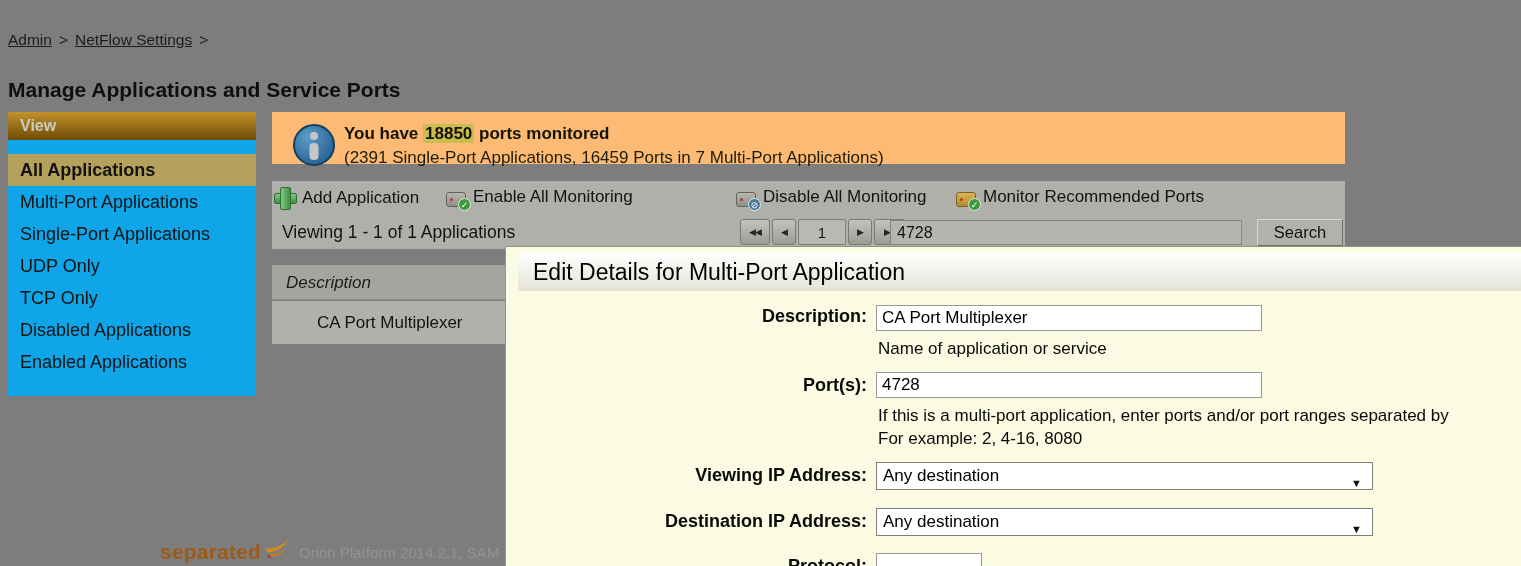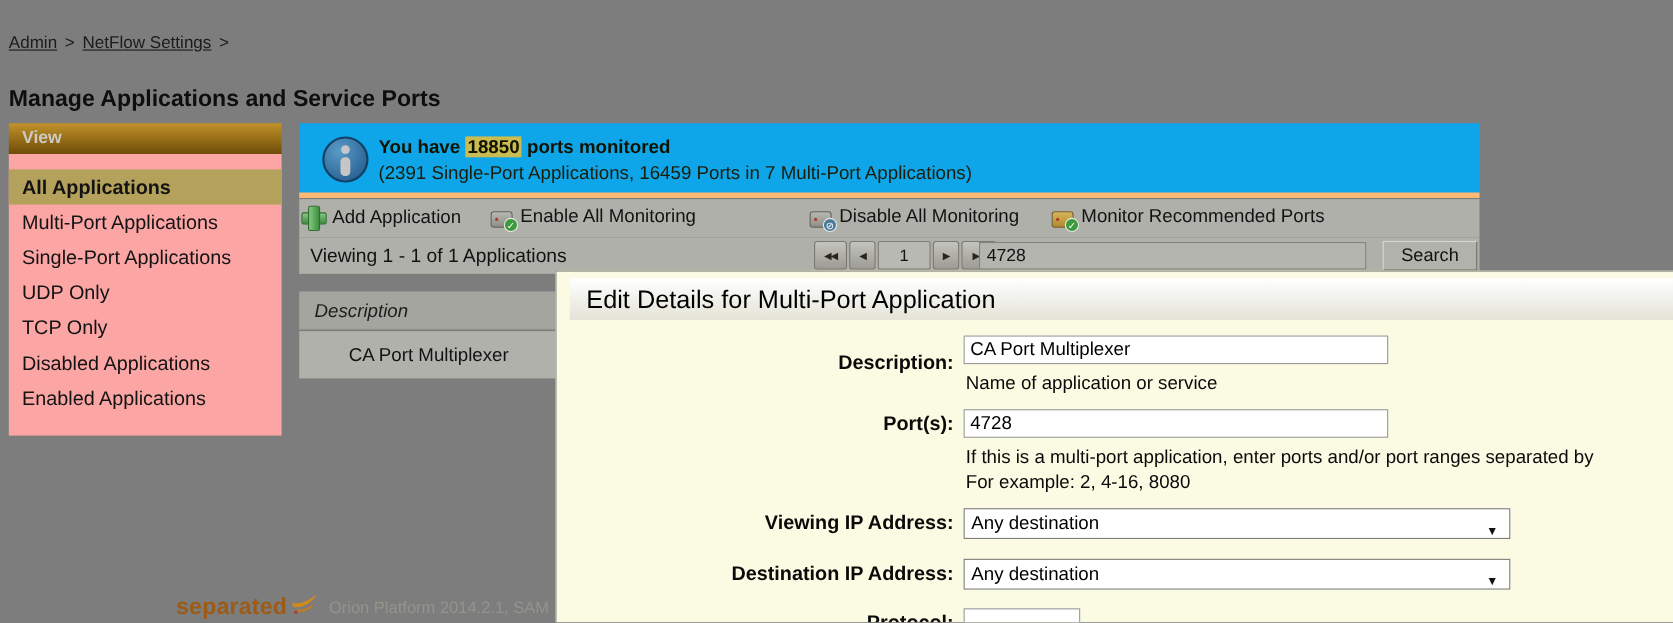--- a/index.html
+++ b/index.html
@@ -16,26 +16,26 @@
   #breadcrumb a { color:#1b1b1b; text-decoration:underline; cursor:pointer; }
   #breadcrumb .sep { margin:0 7px; text-decoration:none; }
 
   
   #page-title { left:8px; top:78px; font-size:21px; font-weight:bold; color:#0e0e0e; }
 
   
   #sidebar-header { left:8px; top:112px; width:248px; height:28px;
     background:linear-gradient(#c2922a,#6e4c07); color:#cbcbc4; font-weight:bold;
     font-size:16px; line-height:28px; padding-left:12px; }
-  #sidebar-body { left:8px; top:140px; width:248px; height:256px; background:#fca5a5; padding-top:14px; }
+  #sidebar-body { left:8px; top:140px; width:248px; height:256px; background:#0ea5e9; padding-top:14px; }
   .side-item { height:32px; line-height:32px; padding-left:12px; font-size:18px; color:#131313; cursor:pointer; }
   .side-item.active { background:#b4a25c; font-weight:bold; }
 
   
-  #banner { left:272px; top:112px; width:1073px; height:68px; background:#0ea5e9; border-bottom:5px solid #fdba74; }
+  #banner { left:272px; top:112px; width:1073px; height:52px; background:#fdba74; border-bottom:5px solid #fdba74; }
   #info-icon { position:absolute; left:21px; top:12px; width:42px; height:42px; border-radius:50%;
     background:radial-gradient(circle at 35% 30%, #5a9bc8, #1c5585); border:2px solid #123f63; }
   #info-icon .dot { position:absolute; top:6px; left:50%; transform:translateX(-50%);
     width:8px; height:8px; border-radius:50%; background:#c6c6c6; }
   #info-icon .bar { position:absolute; top:17px; left:50%; transform:translateX(-50%);
     width:9px; height:17px; border-radius:4px; background:#c6c6c6; }
   #banner-line1 { position:absolute; left:72px; top:12px; font-size:17px; font-weight:bold; color:#121200; }
   #banner-line1 .hl { background:#cbbc50; padding:0 2px; }
   #banner-line2 { position:absolute; left:72px; top:36px; font-size:17px; color:#1c1c08; }
 
@@ -99,21 +99,21 @@
     line-height:38px; padding-left:15px; }
   .dlg-label { position:absolute; left:0; width:361px; text-align:right; font-size:18px;
     font-weight:bold; color:#0a0a0a; white-space:nowrap; }
   .dlg-input { position:absolute; left:370px; height:26px; background:#fff; border:1px solid #9a9a94;
     font-size:17px; padding-left:5px; color:#000; font-family:"Liberation Sans",sans-serif; }
   .dlg-help { position:absolute; left:372px; font-size:17px; color:#090909; white-space:nowrap; }
   .dlg-select { position:absolute; left:370px; width:497px; height:28px; background:#fff;
     border:1px solid #7e7e78; font-size:17px; color:#000; line-height:26px; padding-left:6px;
     cursor:pointer; }
   .dlg-select .caret { position:absolute; right:10px; top:7px; font-size:11px; color:#111; }
-  #f-desc-label { top:72px; } #f-desc-input { top:58px; width:386px; }
+  #f-desc-label { top:59px; } #f-desc-input { top:58px; width:386px; }
   #f-desc-help { top:92px; }
   #f-ports-label { top:128px;padding-left:16px; } #f-ports-input { top:125px; width:386px; }
   #f-ports-help1 { top:159px; } #f-ports-help2 { top:182px; }
   #f-src-label { top:218px; } #f-src-select { top:215px; }
   #f-dst-label { top:264px; } #f-dst-select { top:261px; }
   #f-proto-label { top:309px; } #f-proto-input { top:306px; width:106px; }
 </style>
 </head>
 <body>
 

